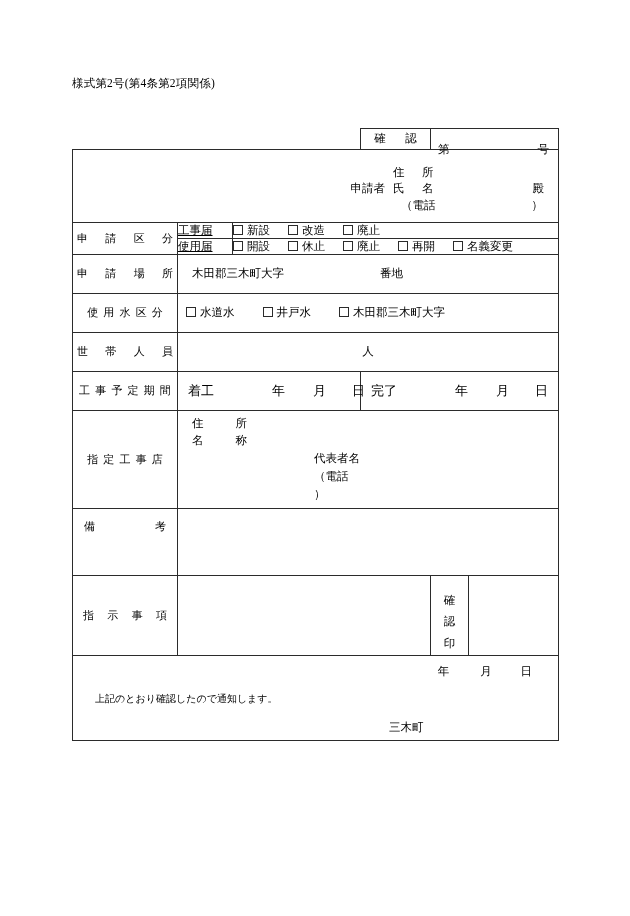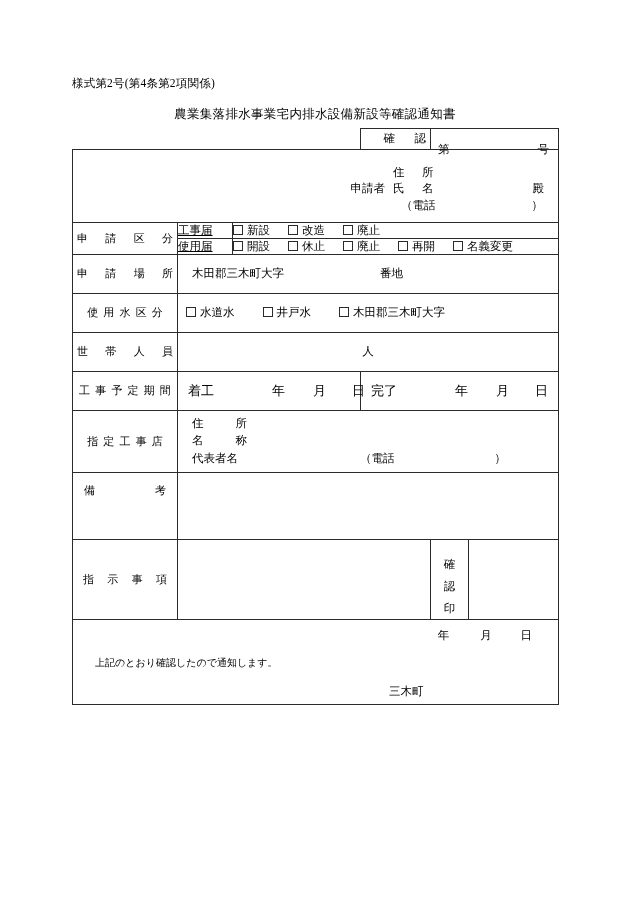--- a/index.html
+++ b/index.html
@@ -68,21 +68,21 @@
     text-indent: 3.2px;
   }
   .hdr.tight { letter-spacing: 1.2px; text-indent: 1.2px; }
   .mid { vertical-align: middle !important; }
   .center { text-align: left; text-decoration: underline; }
   .nowrap { white-space: nowrap; }
 
   
   .confirm-row td { height: 20px; }
   .confirm-lbl {
-    text-align: right;
+    text-align: center;
     letter-spacing: 4px;
     text-indent: 4px;
     font-size: 11.5px;
   }
   .confirm-num {
     position: relative;
     font-size: 11.5px;
   }
   .confirm-num .left { position: absolute; left: 7px; top: 3px; }
   .confirm-num .right { position: absolute; right: 9px; top: 3px; }
@@ -165,21 +165,21 @@
   .period-right .d1 { margin-left: 58px; }
   .period-right .d2 { margin-left: 28px; }
   .period-right .d3 { margin-left: 26px; }
 
   .shop-lines {
     font-size: 11.5px;
     line-height: 1.55;
     padding: 4px 0 4px 14px;
   }
   .shop-lines .l { letter-spacing: 3px; }
-  .shop-lines .rep { display: flex; align-items: baseline; }
+  .shop-lines .rep { display: flex; align-items: baseline; flex-direction: column; }
   .shop-lines .rep .tel { margin-left: 122px; }
   .shop-lines .rep .paren { margin-left: 100px; }
 
   .confirm-seal {
     text-align: center;
     font-size: 11.5px;
     line-height: 1.9;
     padding-top: 14px;
   }
 
@@ -211,21 +211,20 @@
     font-size: 11.5px;
     white-space: nowrap;
   }
 </style>
 </head>
 <body>
 
 <div class="page">
 
   <div class="form-code">様式第2号(第4条第2項関係)</div>
-  <div class="doc-title">農業集落排水事業宅内排水設備新設等確認通知書</div>
 
   <table class="form">
     <colgroup>
       <col style="width:105px">
       <col style="width:55px">
       <col style="width:128px">
       <col style="width:70px">
       <col style="width:38px">
       <col style="width:90px">
     </colgroup>

